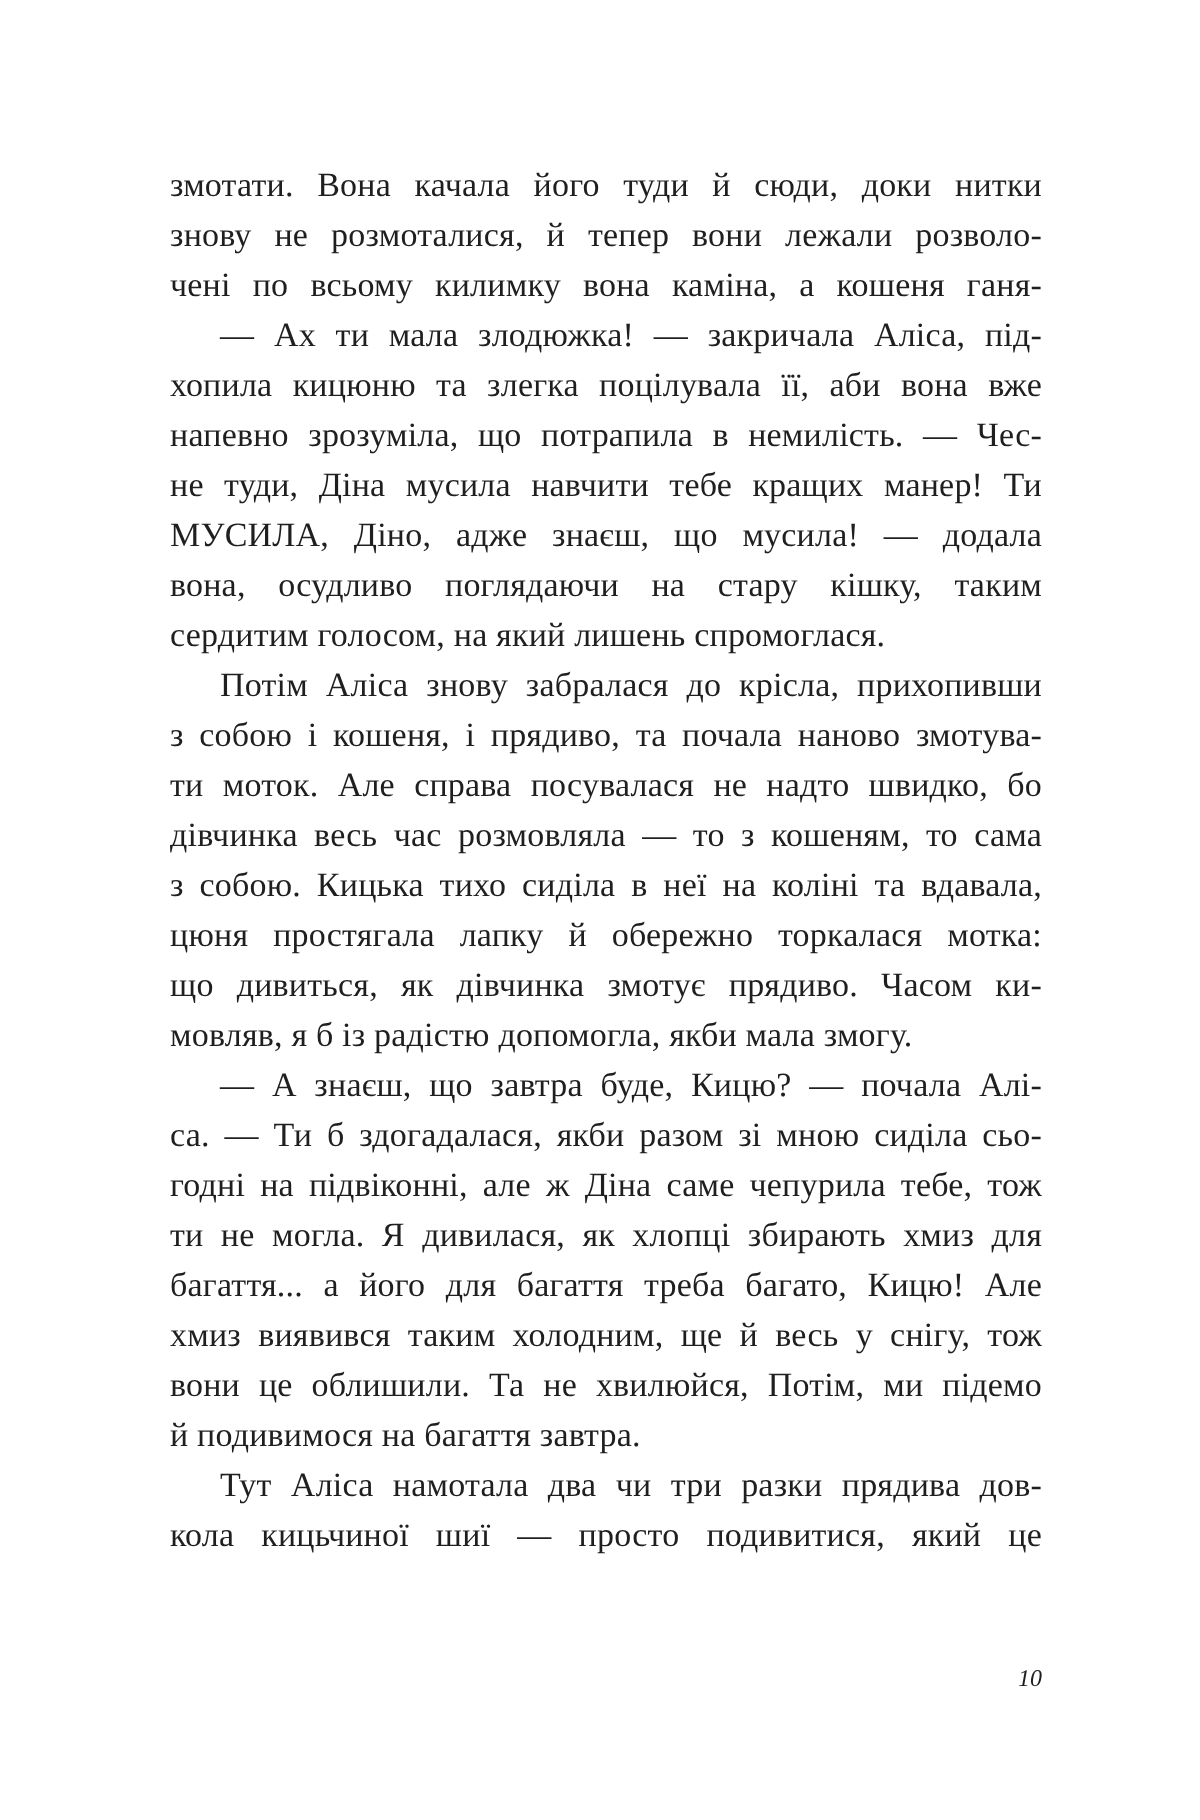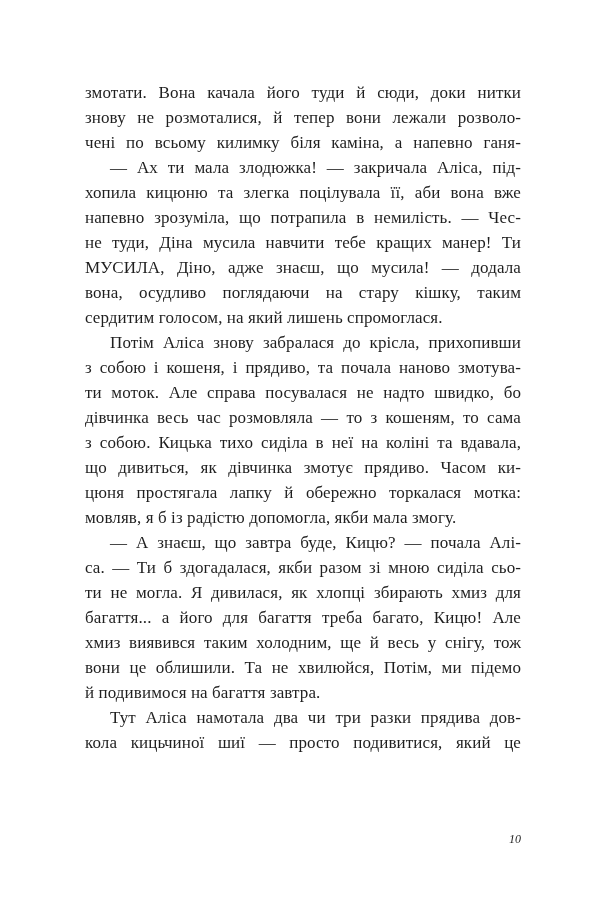--- a/index.html
+++ b/index.html
@@ -55,44 +55,45 @@
   }
 </style>
 </head>
 <body>
 
 <div class="book-page" style="background: rgb(255, 255, 255); color: rgb(31, 31, 31);">
   <div class="text-block">
       <div class="para">
         <div class="line">змотати. Вона качала його туди й сюди, доки нитки</div>
         <div class="line">знову не розмоталися, й тепер вони лежали розволо-</div>
-        <div class="line">чені по всьому килимку біля каміна, а напевно ганя-</div>
+        <div class="line">чені по всьому килимку вона каміна, а кошеня ганя-</div>
       </div>
       <div class="para indent">
         <div class="line">— Ах ти мала злодюжка! — закричала Аліса, під-</div>
         <div class="line">хопила кицюню та злегка поцілувала її, аби вона вже</div>
         <div class="line">напевно зрозуміла, що потрапила в немилість. — Чес-</div>
         <div class="line">не туди, Діна мусила навчити тебе кращих манер! Ти</div>
         <div class="line">МУСИЛА, Діно, адже знаєш, що мусила! — додала</div>
         <div class="line">вона, осудливо поглядаючи на стару кішку, таким</div>
         <div class="line line-end">сердитим голосом, на який лишень спромоглася.</div>
       </div>
       <div class="para indent">
         <div class="line">Потім Аліса знову забралася до крісла, прихопивши</div>
         <div class="line">з собою і кошеня, і прядиво, та почала наново змотува-</div>
         <div class="line">ти моток. Але справа посувалася не надто швидко, бо</div>
         <div class="line">дівчинка весь час розмовляла — то з кошеням, то сама</div>
         <div class="line">з собою. Кицька тихо сиділа в неї на коліні та вдавала,</div>
+        <div class="line">цюня простягала лапку й обережно торкалася мотка:</div>
         <div class="line">що дивиться, як дівчинка змотує прядиво. Часом ки-</div>
-        <div class="line">цюня простягала лапку й обережно торкалася мотка:</div>
         <div class="line line-end">мовляв, я б із радістю допомогла, якби мала змогу.</div>
       </div>
       <div class="para indent">
         <div class="line">— А знаєш, що завтра буде, Кицю? — почала Алі-</div>
         <div class="line">са. — Ти б здогадалася, якби разом зі мною сиділа сьо-</div>
+        <div class="line">годні на підвіконні, але ж Діна саме чепурила тебе, тож</div>
         <div class="line">ти не могла. Я дивилася, як хлопці збирають хмиз для</div>
         <div class="line">багаття... а його для багаття треба багато, Кицю! Але</div>
         <div class="line">хмиз виявився таким холодним, ще й весь у снігу, тож</div>
         <div class="line">вони це облишили. Та не хвилюйся, Потім, ми підемо</div>
         <div class="line line-end">й подивимося на багаття завтра.</div>
       </div>
       <div class="para indent">
         <div class="line">Тут Аліса намотала два чи три разки прядива дов-</div>
         <div class="line">кола кицьчиної шиї — просто подивитися, який це</div>
       </div>

